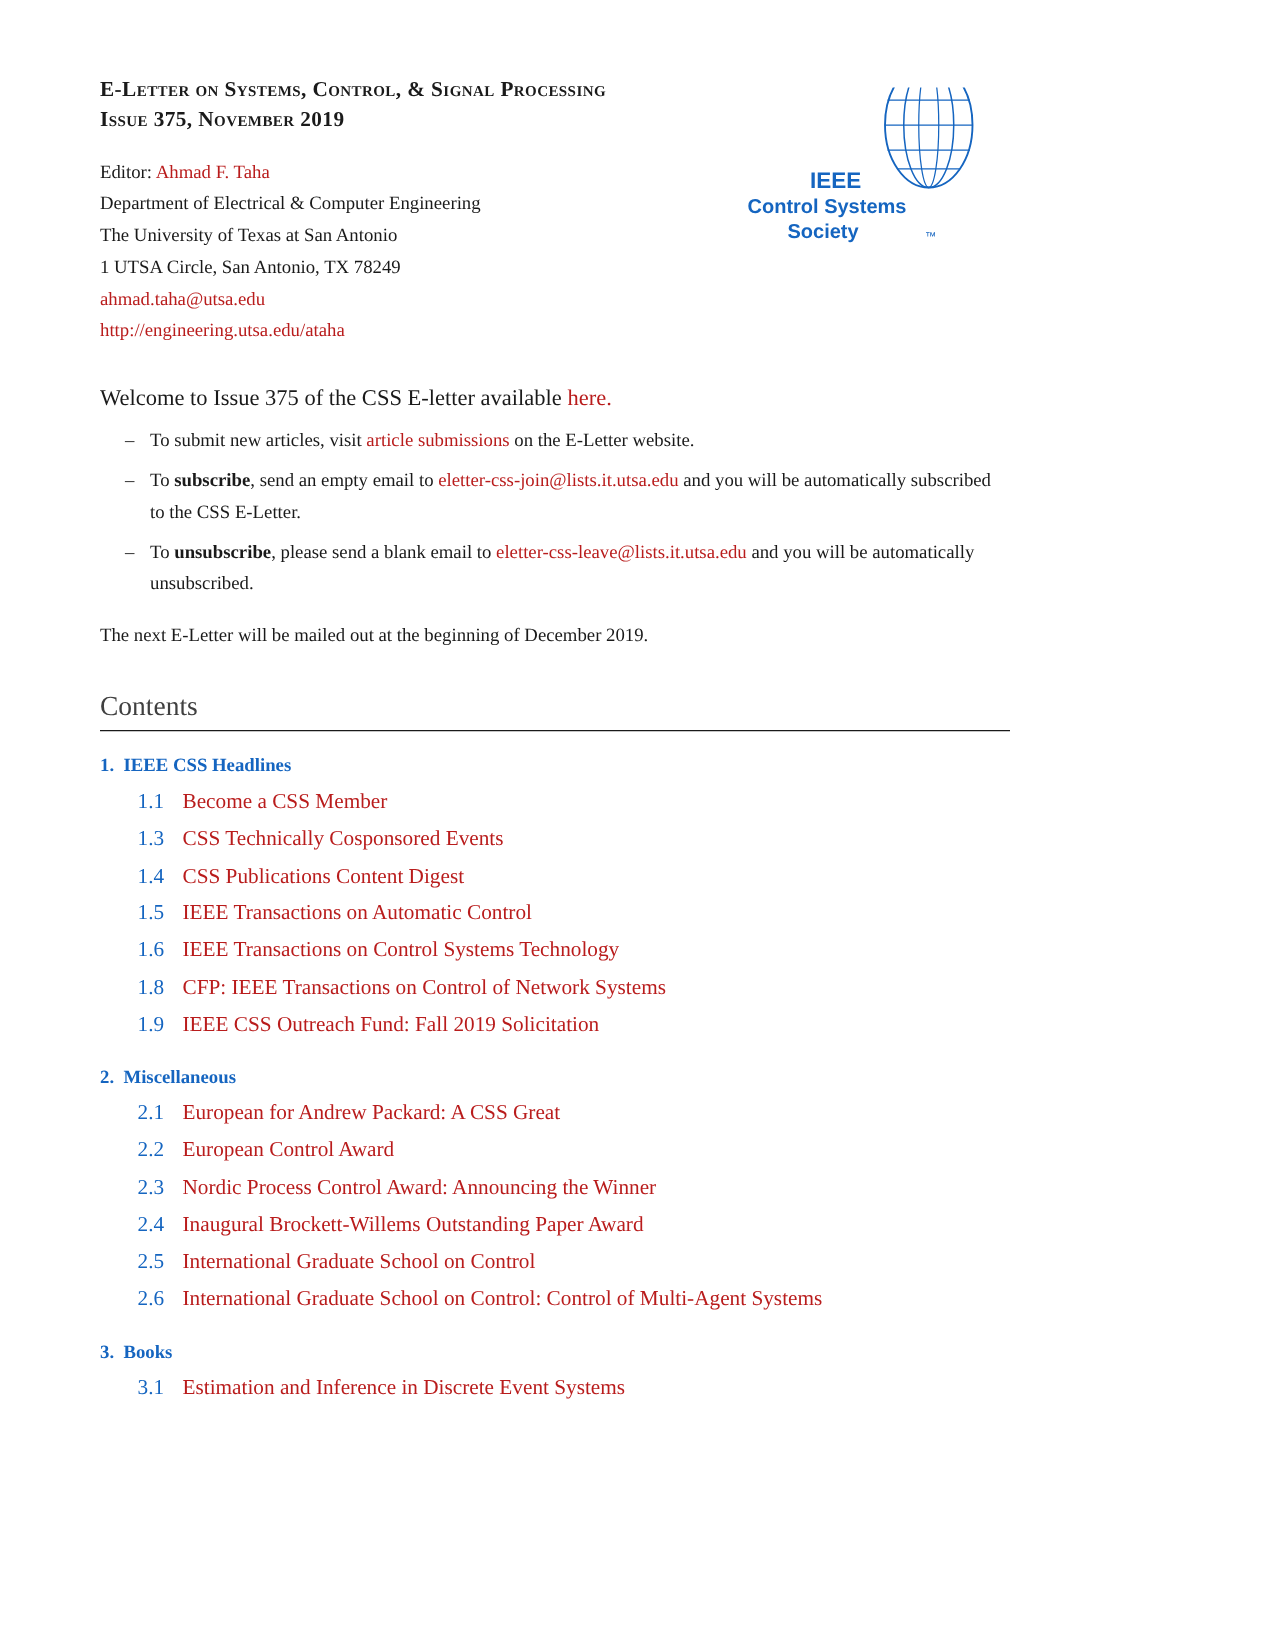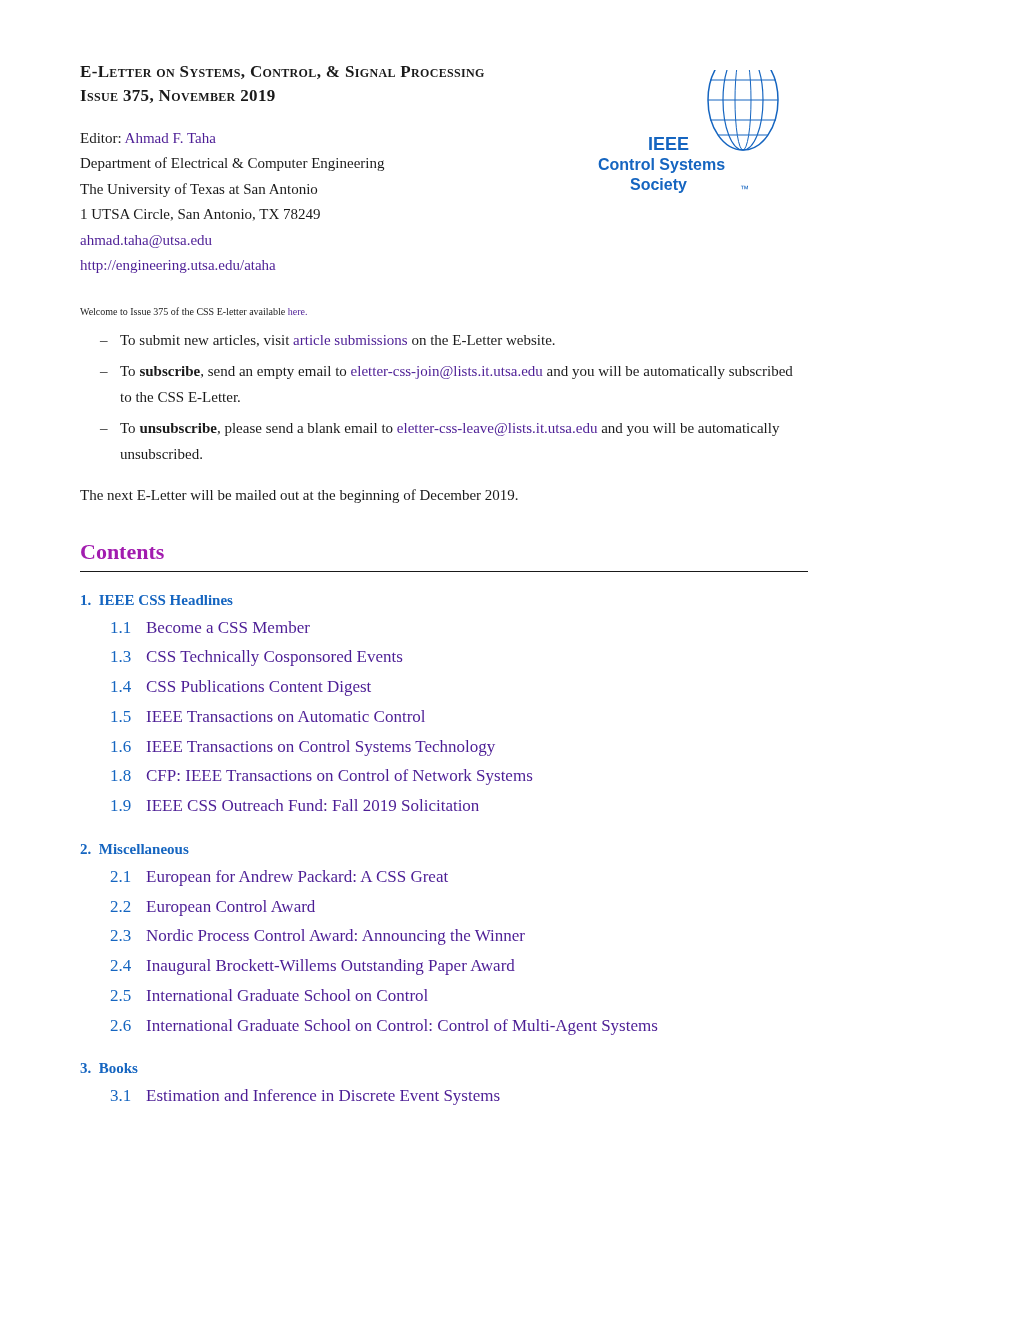--- a/index.html
+++ b/index.html
@@ -52,39 +52,39 @@
       font-size: 15px;
       line-height: 1.7;
       color: #1a1a1a;
     }
 
     .editor-name {
       color: #1565c0;
     }
 
     .link {
-      color: #4c1d95;
+      color: #b91c1c;
       text-decoration: none;
     }
 
     .ieee-logo {
       width: 220px;
       flex-shrink: 0;
       margin-left: 30px;
       margin-top: 10px;
     }
 
     .ieee-logo-svg {
       width: 220px;
     }
 
     .welcome-section {
       margin-top: 20px;
       margin-bottom: 8px;
-      font-size: 10px;
+      font-size: 18px;
       line-height: 1.7;
     }
 
     .bullet-list {
       list-style: none;
       padding: 0;
       margin: 0 0 16px 20px;
     }
 
     .bullet-list li {
@@ -107,22 +107,22 @@
       margin-top: 8px;
       margin-bottom: 30px;
     }
 
     .contents-section {
       margin-top: 10px;
     }
 
     .contents-title {
       font-size: 22px;
-      font-weight: bold;
-      color: #a21caf;
+      font-weight: normal;
+      color: #404040;
       margin-bottom: 6px;
       padding-bottom: 6px;
       border-bottom: 1.5px solid #1a1a1a;
     }
 
     .toc-section {
       margin-top: 20px;
       margin-bottom: 10px;
     }
 

